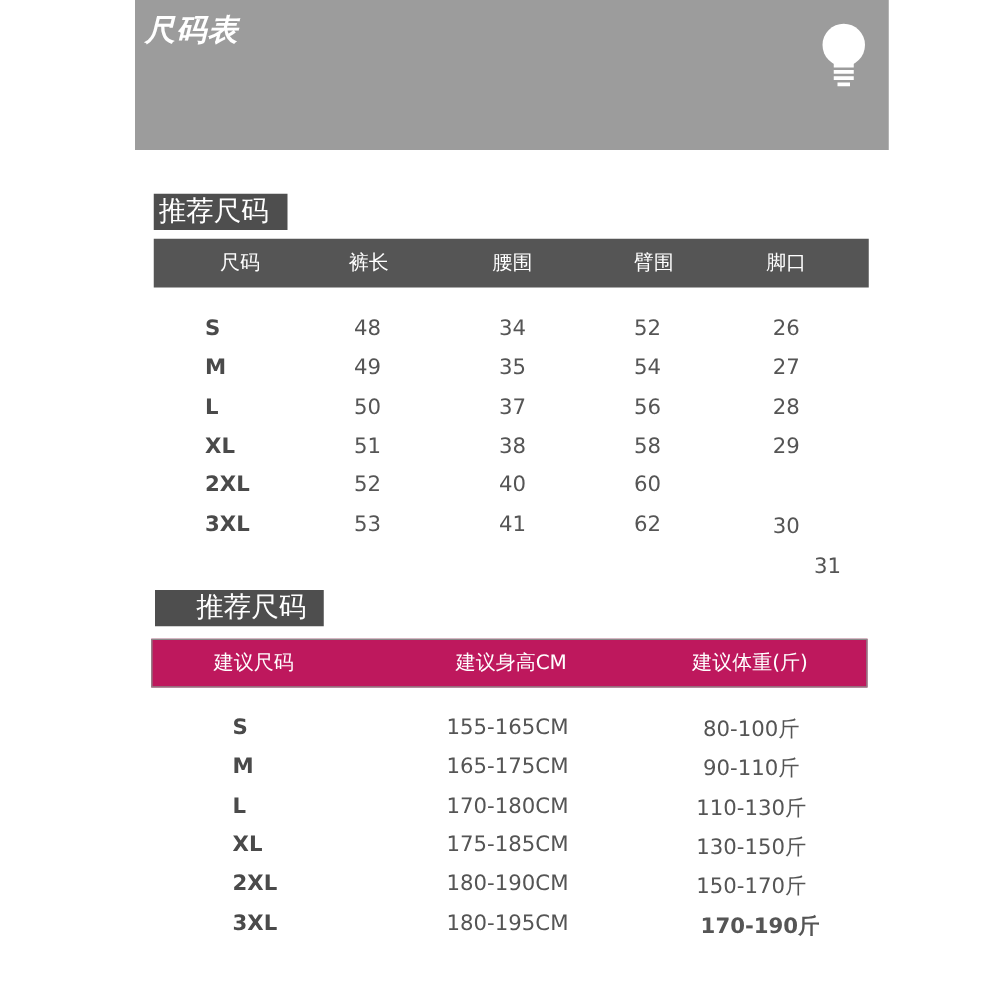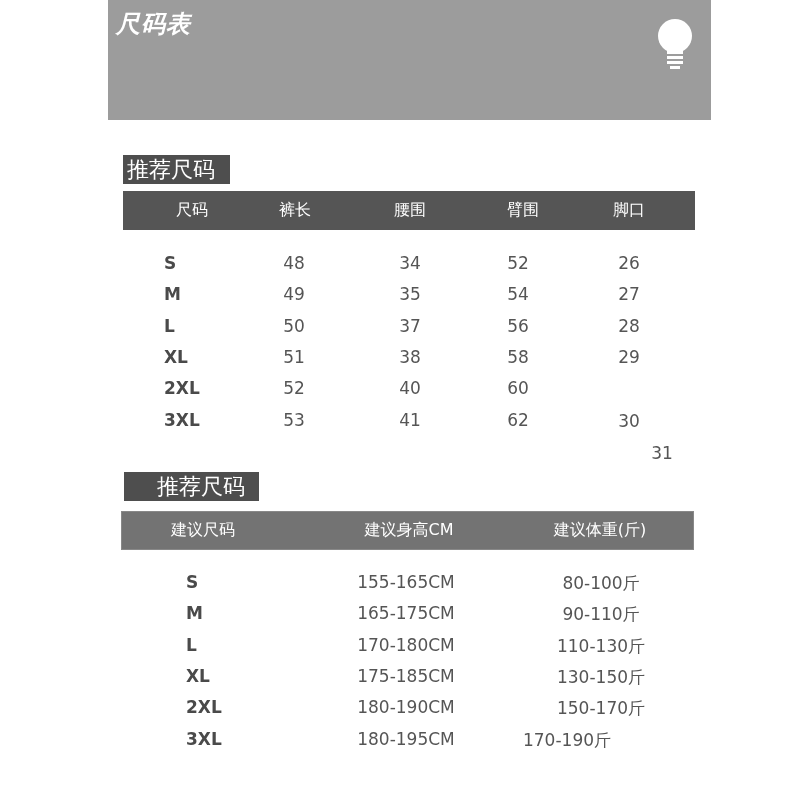--- a/index.html
+++ b/index.html
@@ -8,21 +8,21 @@
   .hero { position:absolute; left:108px; top:0; width:603px; height:120px; background:#9c9c9c; }
   .hero-title { position:absolute; left:8px; top:8px; font-size:24px; font-style:italic; font-weight:bold; color:#ffffff; letter-spacing:1px; }
   .hero-sub { position:absolute; left:8px; top:47px; font-size:15px; color:#ffffff; }
   .hero-en { position:absolute; left:8px; top:69px; font-size:8.5px; color:#e6e6e6; letter-spacing:0.1px; white-space:nowrap; }
   .bulb { position:absolute; left:650px; top:14px; width:50px; height:62px; }
   .section-label { position:absolute; height:29px; background:#4e4e4e; color:#ffffff; font-size:22px; line-height:29px; padding:0 4px; white-space:nowrap; }
   .label1 { left:123px; top:155px; width:99px; }
   .label2 { left:124px; top:472px; width:98px;padding-left:33px; }
   .thead { position:absolute; display:flex; align-items:center; color:#ffffff; font-size:16px; }
   .thead1 { left:123px; top:191px; width:572px; height:39px; background:#555555; }
-  .thead2 { left:121px; top:511px; width:573px; height:39px; background:#737373; border:1px solid #888; box-sizing:border-box; }
+  .thead2 { left:121px; top:511px; width:573px; height:39px; background:#be185d; border:1px solid #888; box-sizing:border-box; }
   .th { position:absolute; transform:translateX(-50%); white-space:nowrap; }
   .row { position:absolute; height:31px; font-size:17px; color:#555555; }
   .cell { position:absolute; transform:translateX(-50%); white-space:nowrap; }
   .cell.size { transform:none; font-weight:bold; color:#4a4a4a; }
 </style>
 </head>
 <body>
 
 <div class="hero">
   <div class="hero-title">尺码表</div>
@@ -118,15 +118,15 @@
       <span class="cell" style="left: 601px;">130-150斤</span>
     </div>
     <div class="row" style="top: 697.2px; left: 0px; width: 800px;">
       <span class="cell size" style="left: 186px;">2XL</span>
       <span class="cell" style="left: 406px;">180-190CM</span>
       <span class="cell" style="left: 601px;">150-170斤</span>
     </div>
     <div class="row" style="top: 728.5px; left: 0px; width: 800px;">
       <span class="cell size" style="left: 186px;">3XL</span>
       <span class="cell" style="left: 406px;">180-195CM</span>
-      <span class="cell" style="left: 567px;">170-190斤</span>
+      <span class="cell" style="left: 608px; font-weight: bold;">170-190斤</span>
     </div>
   </div>
 
 </body></html>

